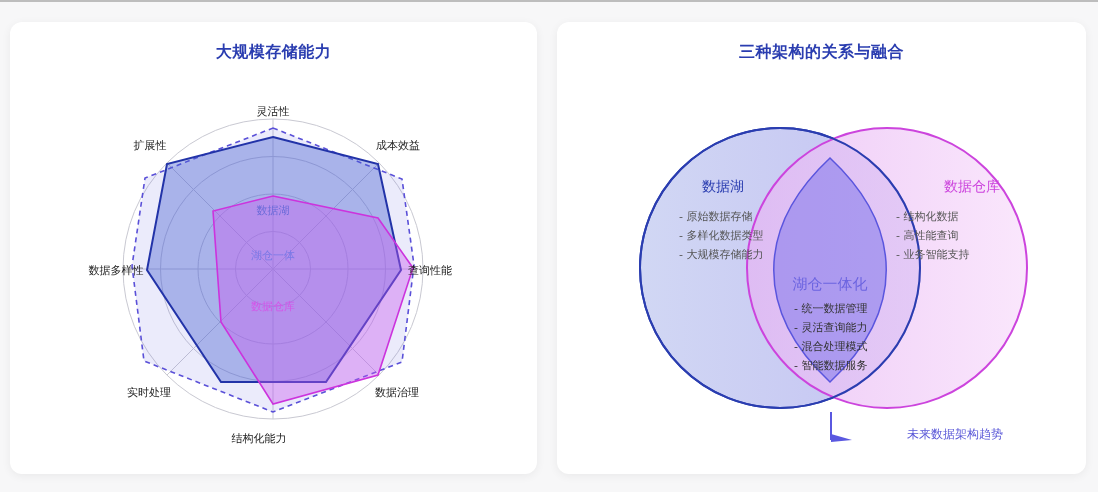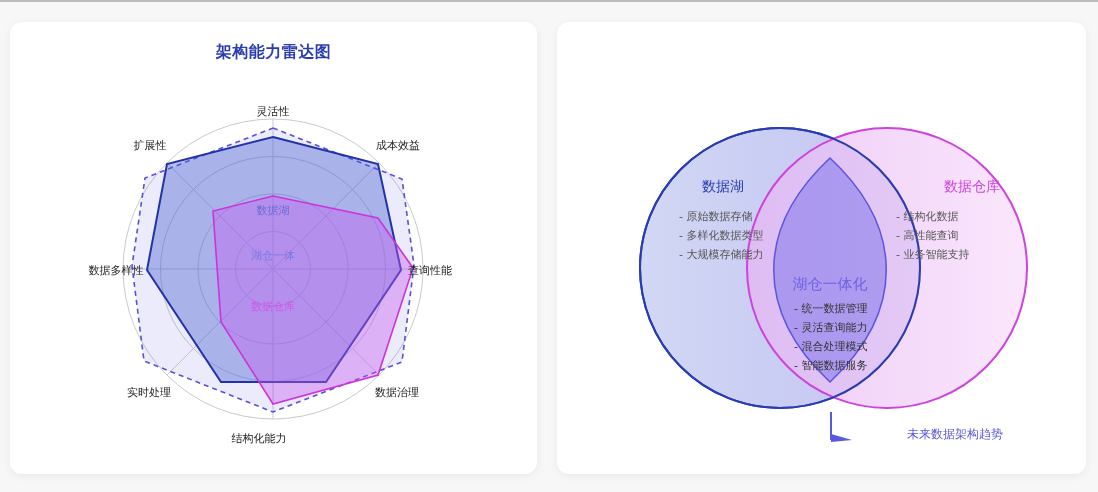--- a/index.html
+++ b/index.html
@@ -21,21 +21,21 @@
   }
   svg.canvas { position: absolute; left: 0; top: 0; }
   svg text { font-family: "DejaVu Sans", "Liberation Sans", sans-serif; }
 </style>
 </head>
 <body>
 
 <div class="topline"></div>
 
 <div class="card left">
-  <div class="card-title">架构能力雷达图</div>
+  <div class="card-title">大规模存储能力</div>
   <svg class="canvas" id="radar-svg" width="527" height="452">
       <circle cx="263" cy="247" r="37.5" fill="none" stroke="#c9c9d2" stroke-width="1"></circle>
       <circle cx="263" cy="247" r="75" fill="none" stroke="#c9c9d2" stroke-width="1"></circle>
       <circle cx="263" cy="247" r="112.5" fill="none" stroke="#c9c9d2" stroke-width="1"></circle>
       <circle cx="263" cy="247" r="150" fill="none" stroke="#c9c9d2" stroke-width="1"></circle>
       <line x1="263" y1="247" x2="263" y2="97" stroke="#c9c9d2" stroke-width="1"></line>
       <line x1="263" y1="247" x2="369.06601717798213" y2="140.93398282201787" stroke="#c9c9d2" stroke-width="1"></line>
       <line x1="263" y1="247" x2="413" y2="247" stroke="#c9c9d2" stroke-width="1"></line>
       <line x1="263" y1="247" x2="369.06601717798213" y2="353.06601717798213" stroke="#c9c9d2" stroke-width="1"></line>
       <line x1="263" y1="247" x2="263" y2="397" stroke="#c9c9d2" stroke-width="1"></line>
@@ -53,20 +53,21 @@
       <text x="139" y="371" text-anchor="middle" font-size="11" fill="#222222" dominant-baseline="middle">实时处理</text>
       <text x="106" y="249" text-anchor="middle" font-size="11" fill="#222222" dominant-baseline="middle">数据多样性</text>
       <text x="140" y="124" text-anchor="middle" font-size="11" fill="#222222" dominant-baseline="middle">扩展性</text>
       <text x="263" y="189" text-anchor="middle" font-size="11" fill="#6a6ad8" dominant-baseline="middle">数据湖</text>
       <text x="263" y="234" text-anchor="middle" font-size="11" fill="#7a78e6" dominant-baseline="middle">湖仓一体</text>
       <text x="263" y="285" text-anchor="middle" font-size="11" fill="#d455e8" dominant-baseline="middle">数据仓库</text>
     </svg>
 </div>
 
 <div class="card right">
+  <div class="card-title">三种架构的关系与融合</div>
   <svg class="canvas" id="venn-svg" width="529" height="452">
       <defs>
         <linearGradient id="gl" x1="0" y1="0" x2="1" y2="0">
           <stop offset="0" stop-color="#c9d0f2"></stop>
           <stop offset="1" stop-color="#b9b8f0"></stop>
         </linearGradient>
         <linearGradient id="gr" x1="0" y1="0" x2="1" y2="0">
           <stop offset="0" stop-color="#e6b4f3"></stop>
           <stop offset="1" stop-color="#f8dcfb"></stop>
         </linearGradient>

